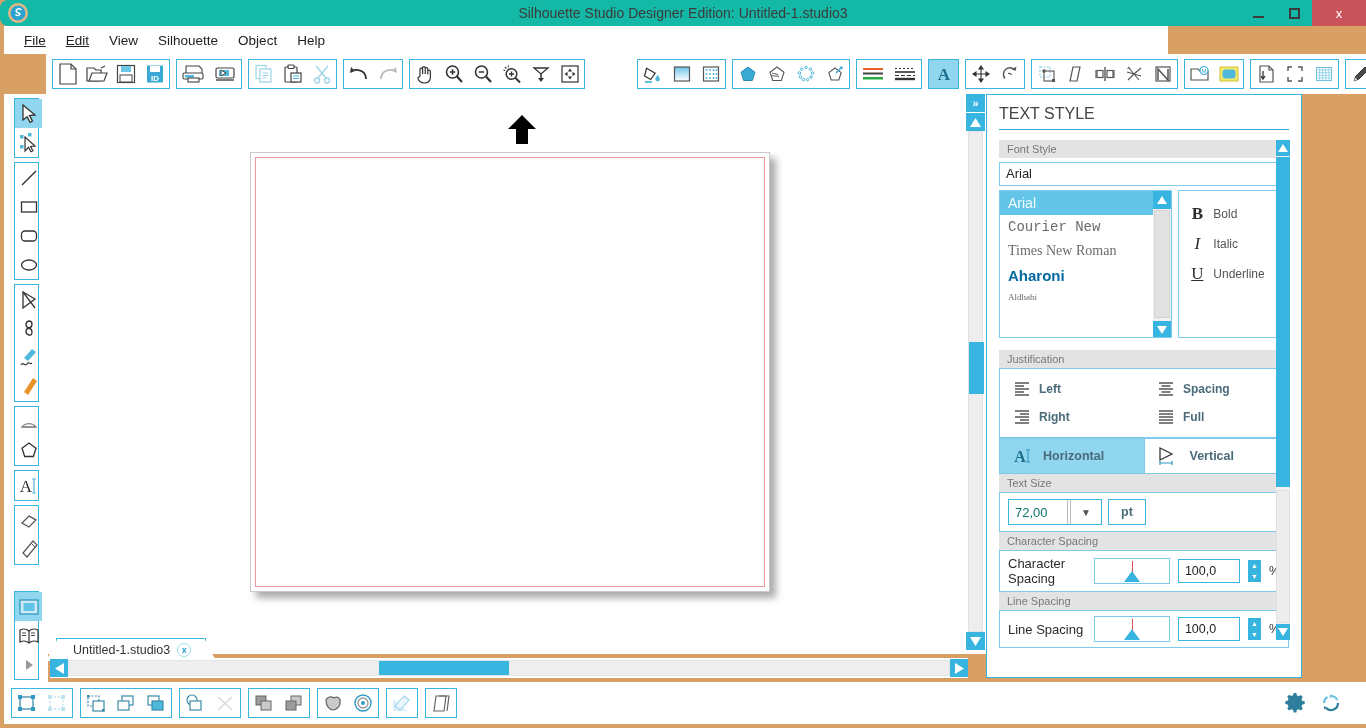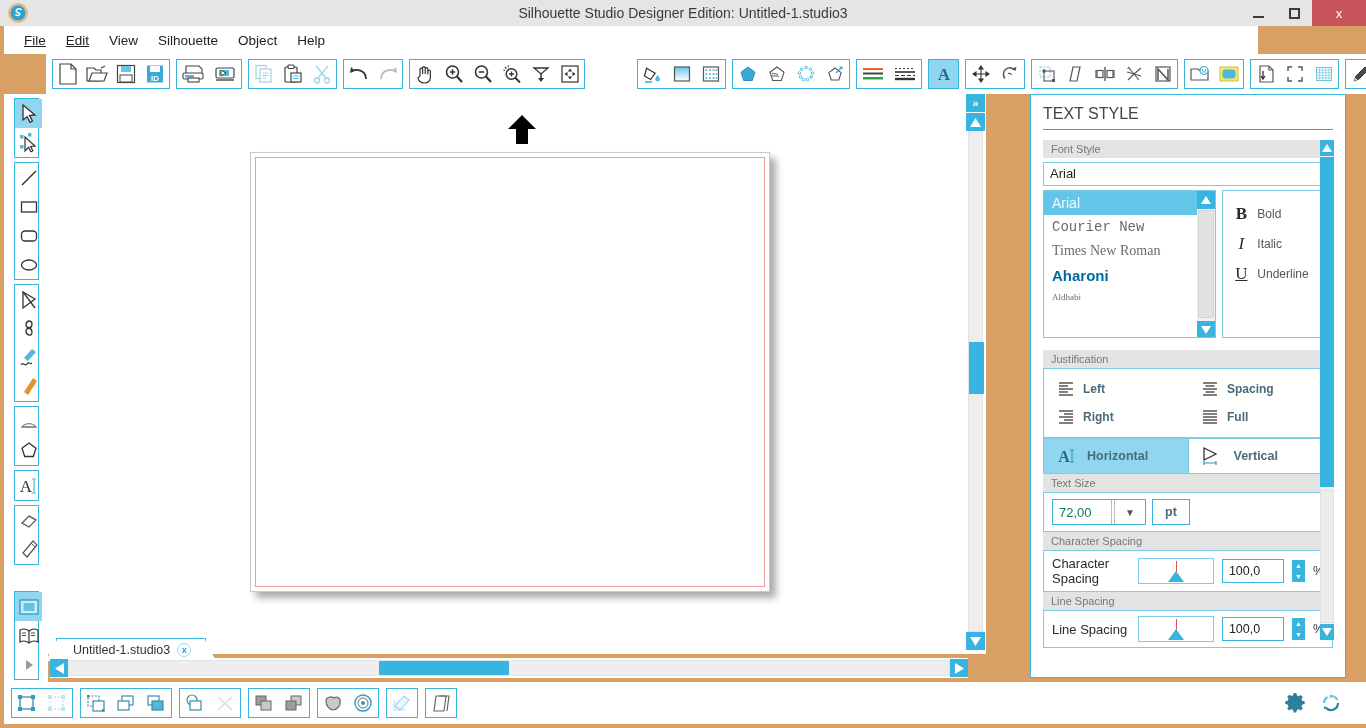--- a/index.html
+++ b/index.html
@@ -12,21 +12,22 @@
   }
   .app {
     position: relative;
     width: 1366px; height: 728px;
     background: #d9a066;
   }
 
   
   .titlebar {
     position: absolute; top: 0; left: 0; width: 1366px; height: 26px;
-    background: #e5e5e5;
+    background: #14b8a6;
+    border-radius: 8px;
   }
   .title-logo {
     position: absolute; left: 8px; top: 3px; width: 20px; height: 20px;
     border-radius: 50%;
     background: #e8b584;
     display: flex; align-items: center; justify-content: center;
   }
   .title-text {
     position: absolute; left: 0; top: 0; width: 1366px; height: 26px;
     line-height: 26px; text-align: center;
@@ -36,21 +37,21 @@
   .win-btn {
     width: 36px; height: 26px; display: flex; align-items: center; justify-content: center;
     color: #3b3b3b; font-size: 13px;
   }
   .win-btn.close { width: 54px; background: #c9535a; color: #fff; }
   .win-min-glyph { display: block; width: 11px; height: 2px; background: #3b3b3b; margin-top: 7px; }
   .win-max-glyph { display: block; width: 11px; height: 11px; border: 2px solid #3b3b3b; }
 
   
   .menubar {
-    position: absolute; top: 26px; left: 0; width: 1258px; height: 28px;
+    position: absolute; top: 26px; left: 0; width: 1168px; height: 28px;
     background: #ffffff;
     display: flex; align-items: center; padding-left: 10px;
     border-left: 4px solid #d9a066;
   }
   .menu-item {
     font-size: 13.5px; color: #222; padding: 2px 10px; cursor: default;
   }
   .menu-item u { text-decoration: underline; }
 
   
@@ -169,21 +170,21 @@
     border-width: 23px 0 0 12px; border-color: transparent transparent transparent #fff;
   }
   .tab-close {
     width: 14px; height: 14px; border-radius: 50%; border: 1px solid #9fd9ef;
     color: #1e9fd0; font-size: 9px; font-weight: bold;
     display: flex; align-items: center; justify-content: center;
   }
 
   
   .rightpanel {
-    position: absolute; top: 94px; left: 1030px; width: 316px; height: 584px;
+    position: absolute; top: 94px; left: 986px; width: 316px; height: 584px;
     background: #ffffff; border: 1px solid #38b4e0;
   }
   .rp-title {
     font-size: 16px; color: #444; padding: 10px 12px 6px 12px;
   }
   .rp-rule { height: 1px; background: #2fa9d8; margin: 0 12px 10px 12px; }
   .rp-body { position: relative; margin: 0 12px; }
   .section-hdr {
     background: #e3e3e3; color: #777; font-size: 11px;
     padding: 3px 8px;

